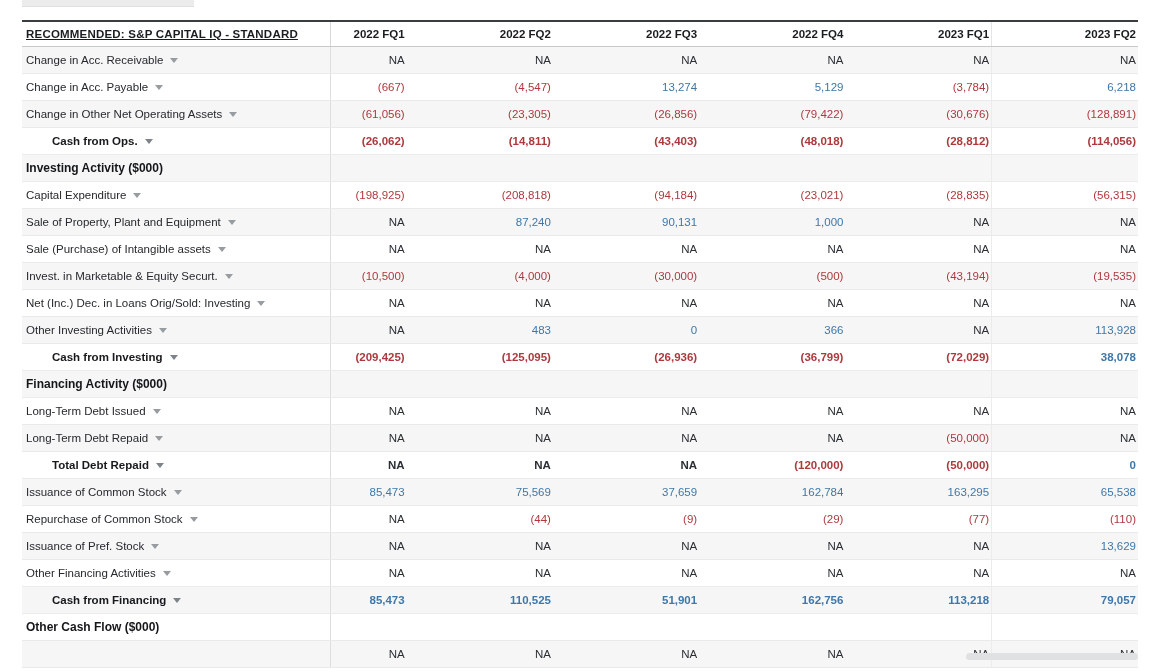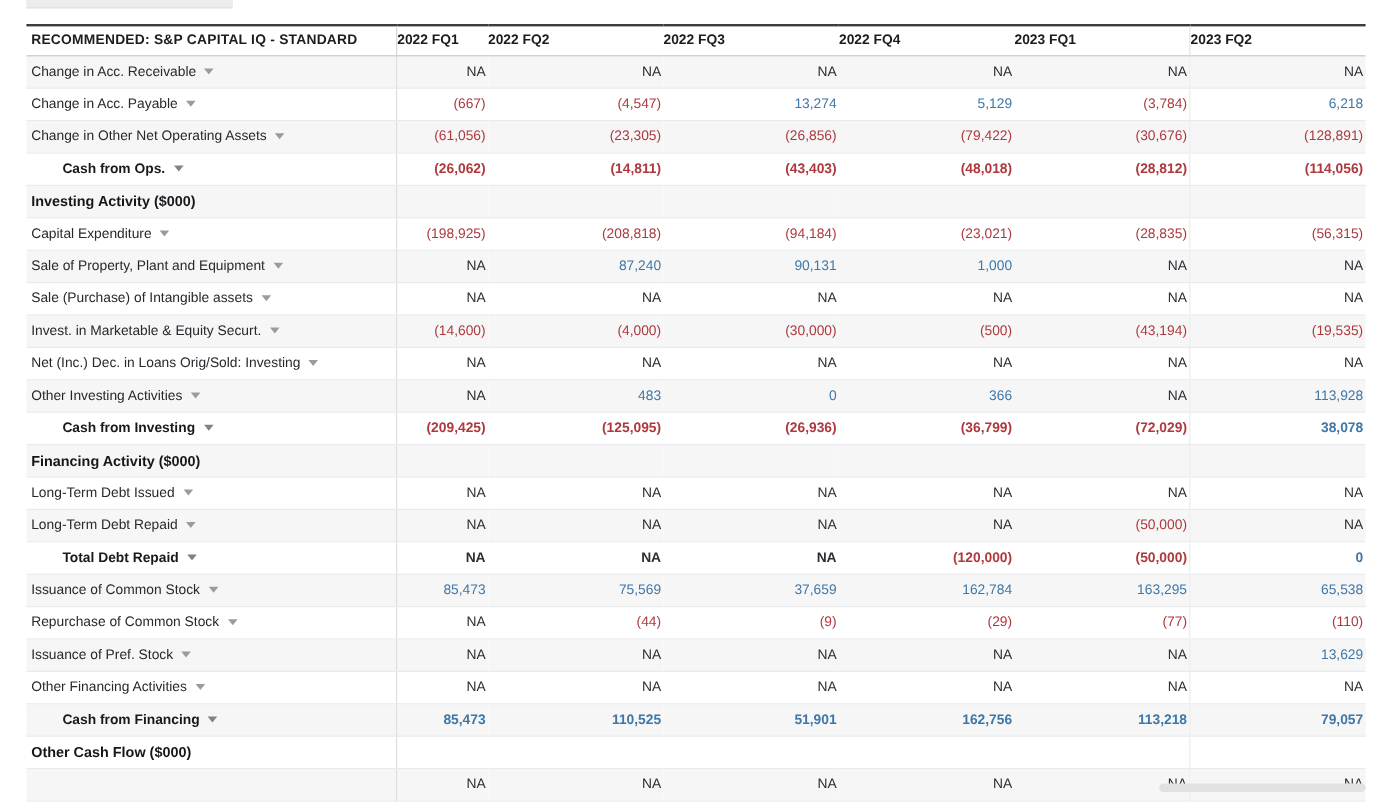--- a/index.html
+++ b/index.html
@@ -11,26 +11,26 @@
     position:absolute;left:22px;top:0;width:172px;height:6px;
     background:#ececed;border-bottom:1px solid #e0e0e1;
   }
   .table-wrap{position:absolute;left:22px;top:20px;width:1118px;}
   table{border-collapse:collapse;table-layout:fixed;width:1116px;font-size:11.5px;}
   col.c-label{width:308px;}
   col.c-q1{width:76px;}
   col.c-q{width:146px;}
   thead th{
     border-top:2px solid #3a3d40;border-bottom:1px solid #c6c8ca;
-    height:24px;font-weight:bold;color:#1a1d20;text-align:left;
+    height:24px;font-weight:bold;color:#1a1d20;text-align:right;
     padding:0 2px 0 0;white-space:nowrap;overflow:hidden;
   }
   thead th.title{
     text-align:left;padding-left:4px;letter-spacing:.2px;
-    border-right:1px solid #d6d8d9;font-size:11.5px;
+    border-right:1px solid #d6d8d9;font-size:11.5px;text-decoration:underline;
   }
   thead th.last{border-left:1px solid #e3e4e5;}
   tbody td{height:24px;border-bottom:1px solid #e9eaeb;white-space:nowrap;overflow:hidden;}
   tbody tr:nth-child(odd){background:#f6f6f7;}
   td.label{text-align:left;padding-left:4px;border-right:1px solid #dcdedf;color:#26292d;}
   tr.section td.label{font-weight:bold;font-size:12px;color:#141619;}
   tr.total td.label{padding-left:30px;font-weight:bold;color:#17191c;}
   td.val{text-align:right;padding-right:2px;color:#2a2e33;}
   tr.total td.val{font-weight:bold;}
   td.val.last{border-left:1px solid #ececed;}
@@ -143,21 +143,21 @@
           <td class="label"><span>Sale (Purchase) of Intangible assets</span><span class="caret"></span></td>
           <td class="val na">NA</td>
           <td class="val na">NA</td>
           <td class="val na">NA</td>
           <td class="val na">NA</td>
           <td class="val na">NA</td>
           <td class="val last na">NA</td>
         </tr>
         <tr class="data">
           <td class="label"><span>Invest. in Marketable &amp; Equity Securt.</span><span class="caret"></span></td>
-          <td class="val neg">(14,600)</td>
+          <td class="val neg">(10,500)</td>
           <td class="val neg">(4,000)</td>
           <td class="val neg">(30,000)</td>
           <td class="val neg">(500)</td>
           <td class="val neg">(43,194)</td>
           <td class="val last neg">(19,535)</td>
         </tr>
         <tr class="data">
           <td class="label"><span>Net (Inc.) Dec. in Loans Orig/Sold: Investing</span><span class="caret"></span></td>
           <td class="val na">NA</td>
           <td class="val na">NA</td>

